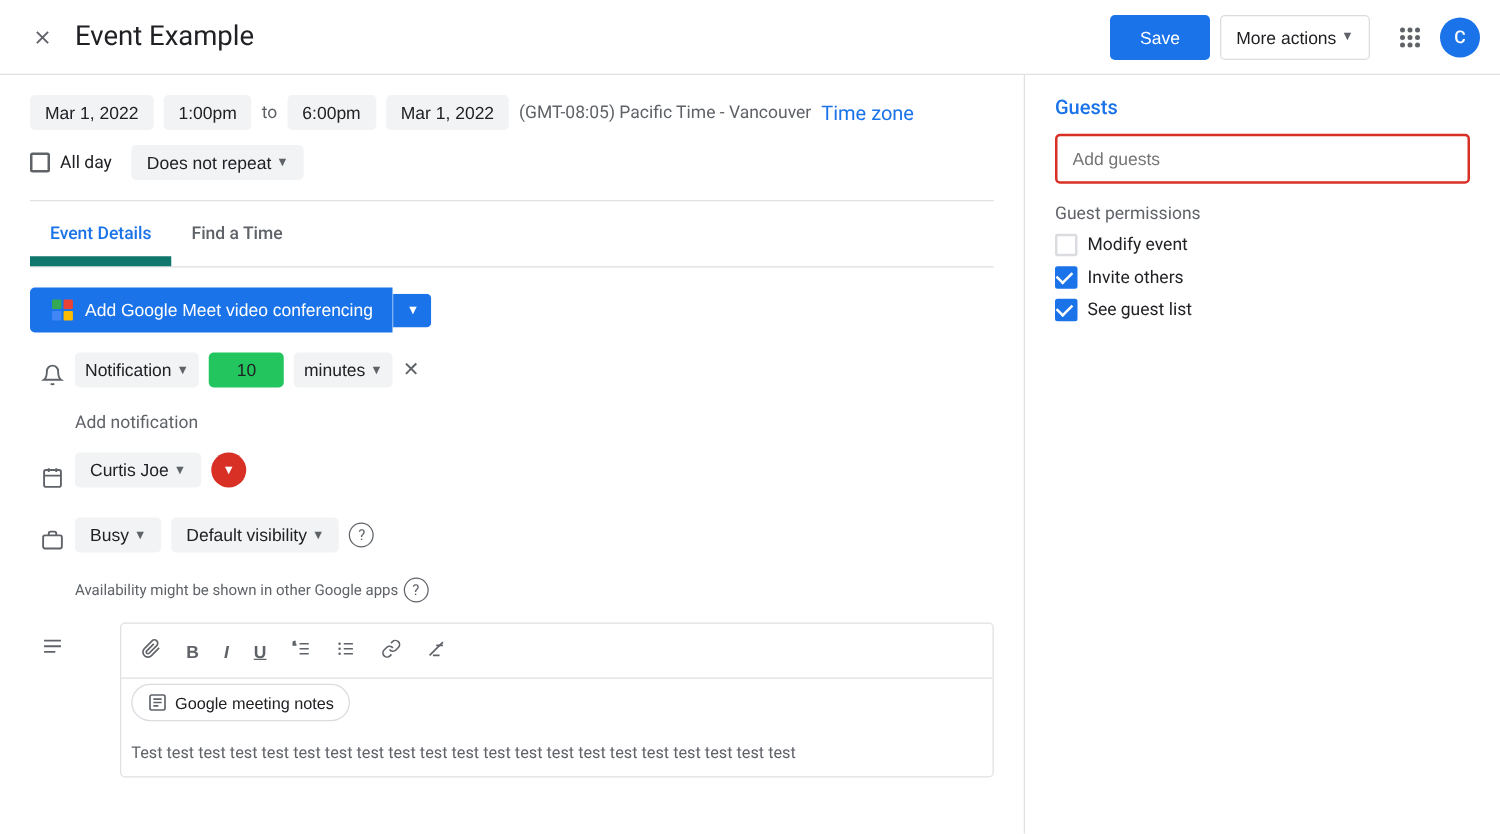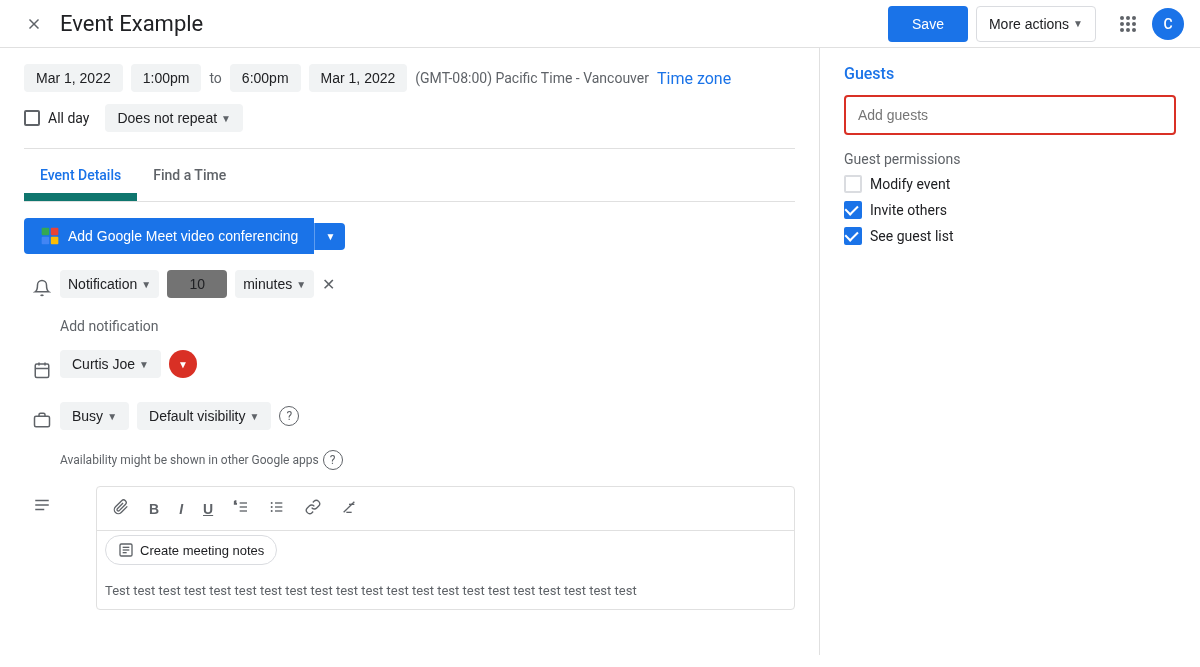--- a/index.html
+++ b/index.html
@@ -10,21 +10,21 @@
       color: #202124;
       width: 1200px;
       height: 667px;
       overflow: hidden;
     }
     .top-bar {
       display: flex;
       align-items: center;
       padding: 8px 16px;
       border-bottom: 1px solid #e0e0e0;
-      height: 48px;
+      height: 60px;
     }
     .close-btn {
       background: none;
       border: none;
       cursor: pointer;
       font-size: 20px;
       color: #5f6368;
       padding: 8px;
       border-radius: 50%;
       display: flex;
@@ -260,21 +260,21 @@
       padding: 6px 8px;
       font-size: 14px;
       cursor: pointer;
       display: flex;
       align-items: center;
       gap: 4px;
       color: #202124;
     }
     .notif-input {
       width: 60px;
-      background: #737373;
+      background: #22c55e;
       border: none;
       border-radius: 4px;
       padding: 6px 8px;
       font-size: 14px;
       text-align: center;
       color: #202124;
     }
     .min-select {
       background: #f1f3f4;
       border: none;
@@ -523,21 +523,21 @@
 <div class="main-content">
 
   <div class="left-panel">
 
     <div class="datetime-row">
       <button class="date-btn">Mar 1, 2022</button>
       <button class="time-btn">1:00pm</button>
       <span class="to-text">to</span>
       <button class="time-btn">6:00pm</button>
       <button class="date-btn">Mar 1, 2022</button>
-      <span class="timezone-text">(GMT-08:00) Pacific Time - Vancouver</span>
+      <span class="timezone-text">(GMT-08:05) Pacific Time - Vancouver</span>
       <a class="timezone-link">Time zone</a>
     </div>
 
     <div class="allday-row">
       <div class="checkbox"></div>
       <span class="allday-label">All day</span>
       <button class="repeat-btn" style="margin-left:8px;">
         <span>Does not repeat</span>
         <span class="chevron-down">▼</span>
       </button>
@@ -685,21 +685,21 @@
             </svg>
           </button>
         </div>
         <button class="create-notes-btn">
           <svg width="16" height="16" viewBox="0 0 24 24" fill="none" stroke="#5f6368" stroke-width="2">
             <rect x="3" y="3" width="18" height="18" rx="2"></rect>
             <line x1="7" y1="8" x2="17" y2="8"></line>
               <line x1="7" y1="12" x2="17" y2="12"></line>
               <line x1="7" y1="16" x2="13" y2="16"></line>
           </svg>
-          <span>Create meeting notes</span>
+          <span>Google meeting notes</span>
         </button>
         <div class="editor-text">Test test test test test test test test test test test test test test test test test test test test test</div>
       </div>
     </div>
 
   </div>
 
   <div class="right-panel">
     <div class="guests-title">Guests</div>
     <input class="add-guests-input" type="text" placeholder="Add guests" style="">

